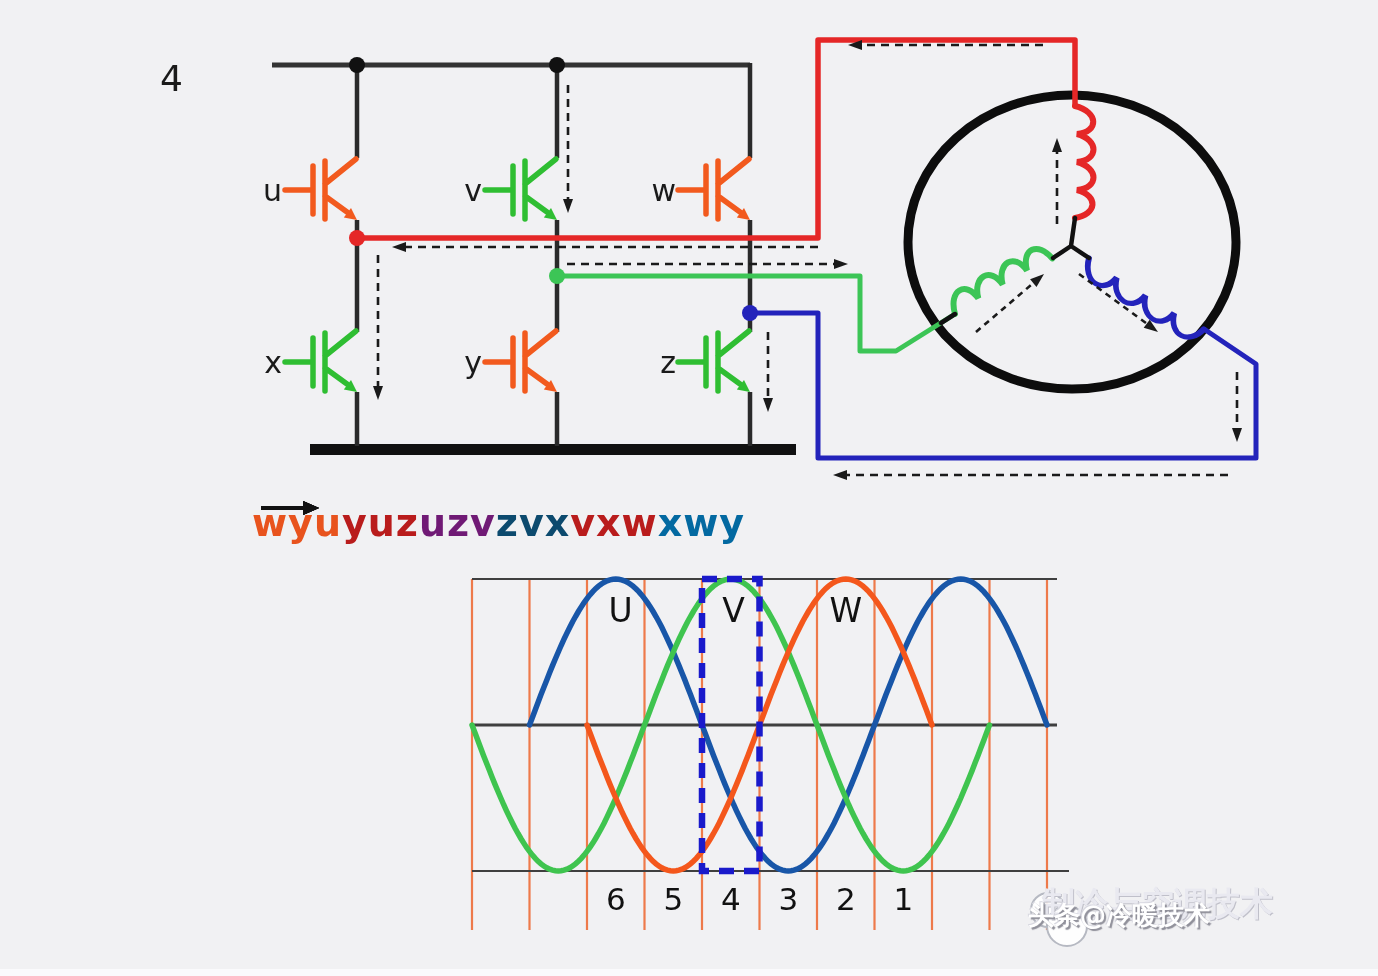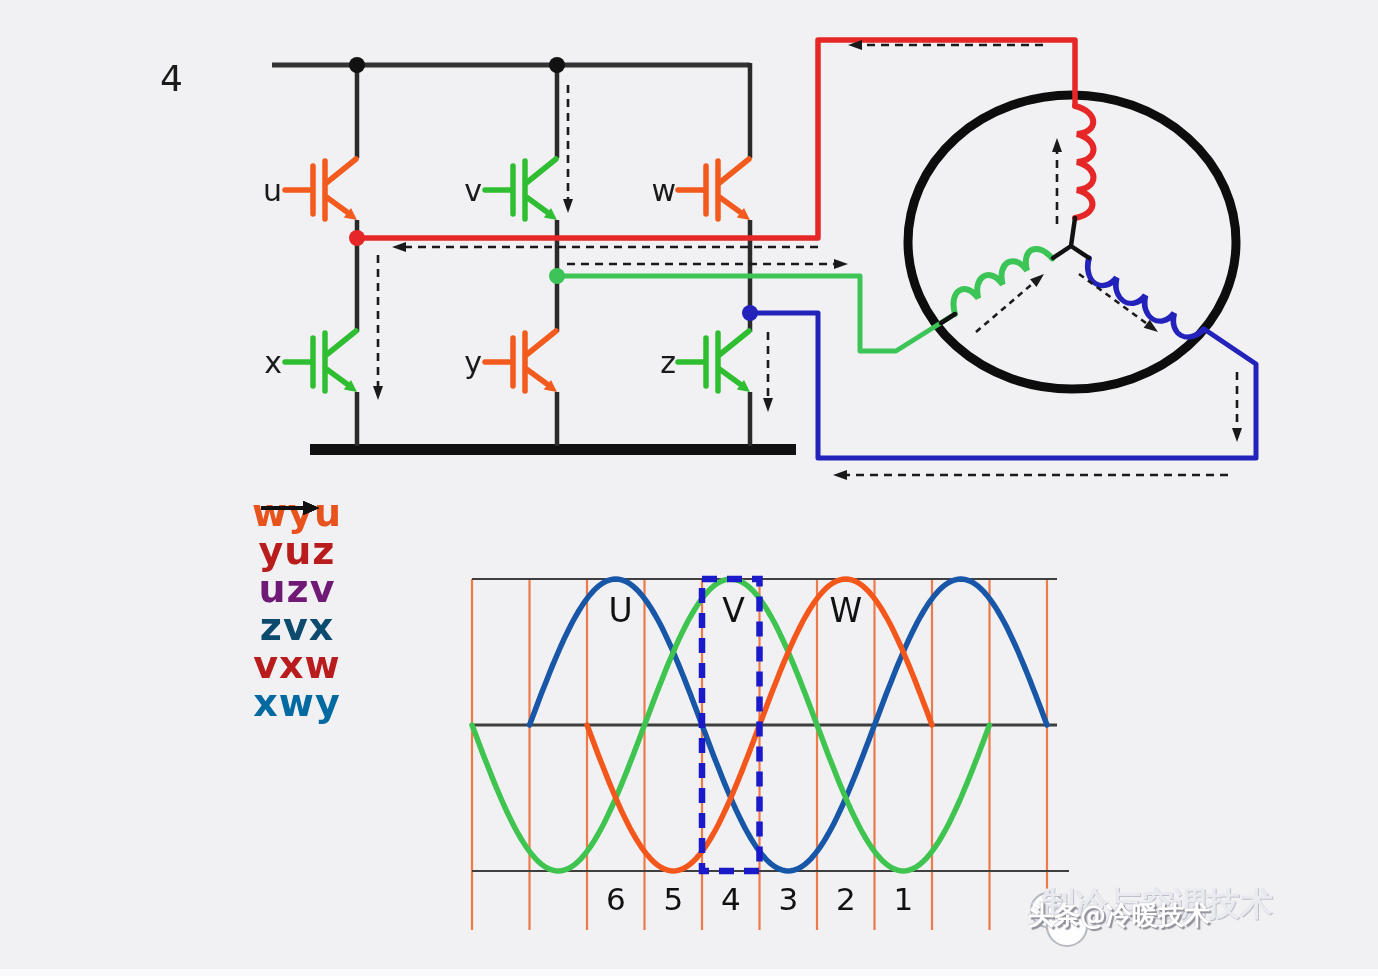--- a/index.html
+++ b/index.html
@@ -6,21 +6,21 @@
   .stage{
     position:relative;width:1378px;height:976px;overflow:hidden;
     background:#f1f1f3;font-family:"DejaVu Sans","Liberation Sans",sans-serif;
   }
   .stage svg{position:absolute;left:0;top:0;}
   .figure-number{
     position:absolute;left:160px;top:58px;font-size:36px;color:#1a1a1a;
   }
   .sequence-row{
     position:absolute;left:252px;top:494px;height:58px;
-    display:flex;align-items:center;white-space:nowrap;flex-direction:column;
+    display:flex;align-items:center;white-space:nowrap;
   }
   .seq-item{
     font-size:38px;font-weight:700;letter-spacing:1px;line-height:1;
     font-family:"DejaVu Sans","Liberation Sans",sans-serif;
   }
   .seq-arrow{margin:4px 9px 0 9px;flex:none;display:block;}
   .watermark{
     position:absolute;left:1022px;top:880px;width:350px;height:90px;
     display:flex;align-items:flex-start;
   }

